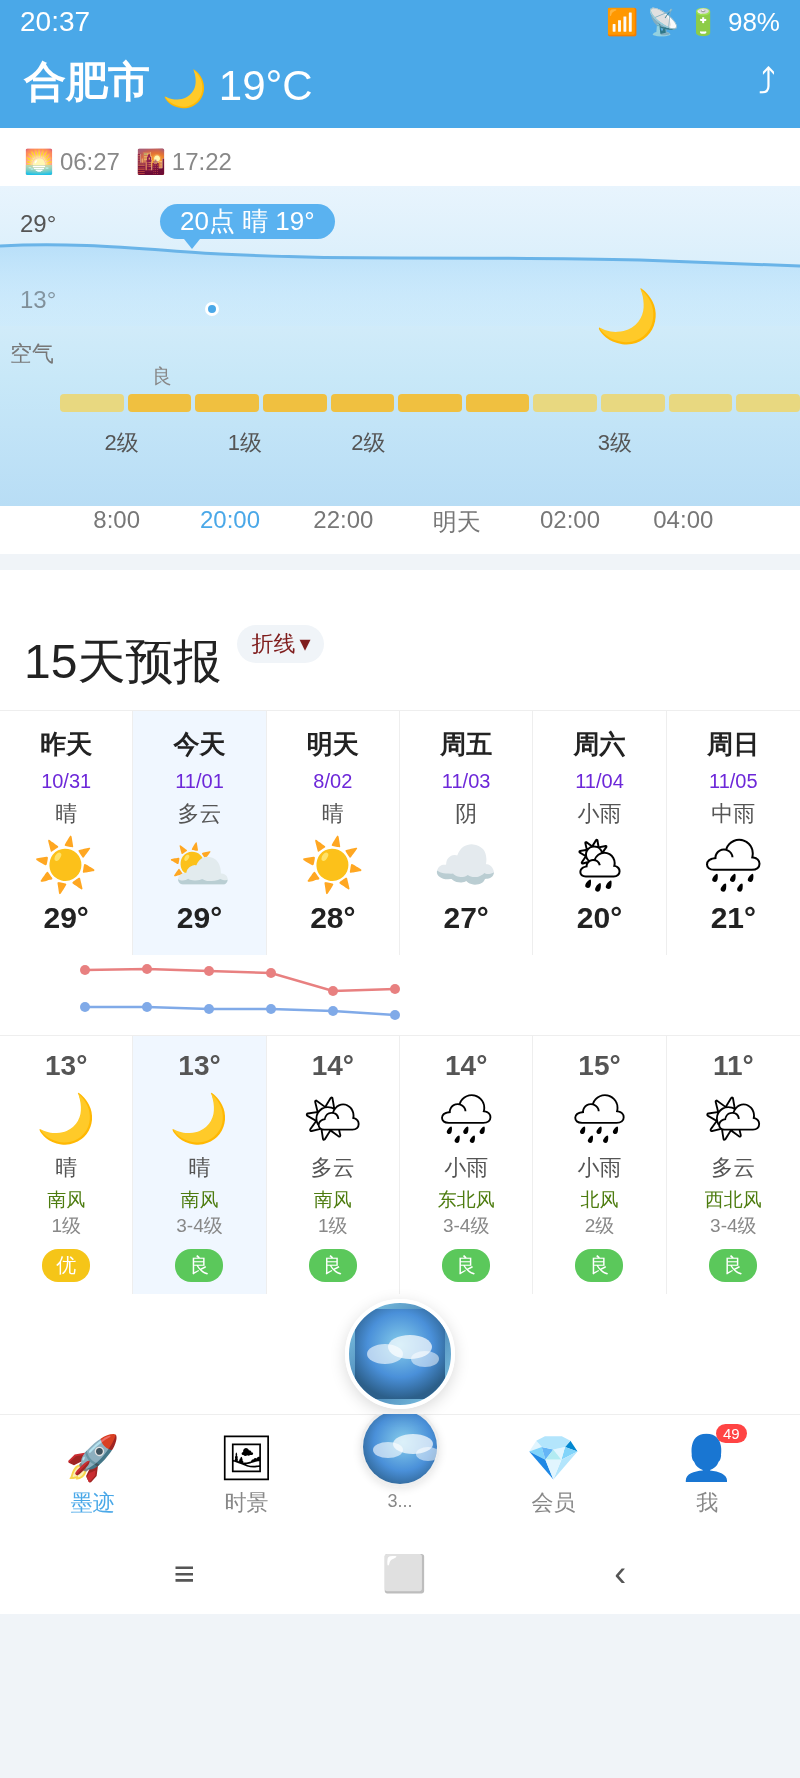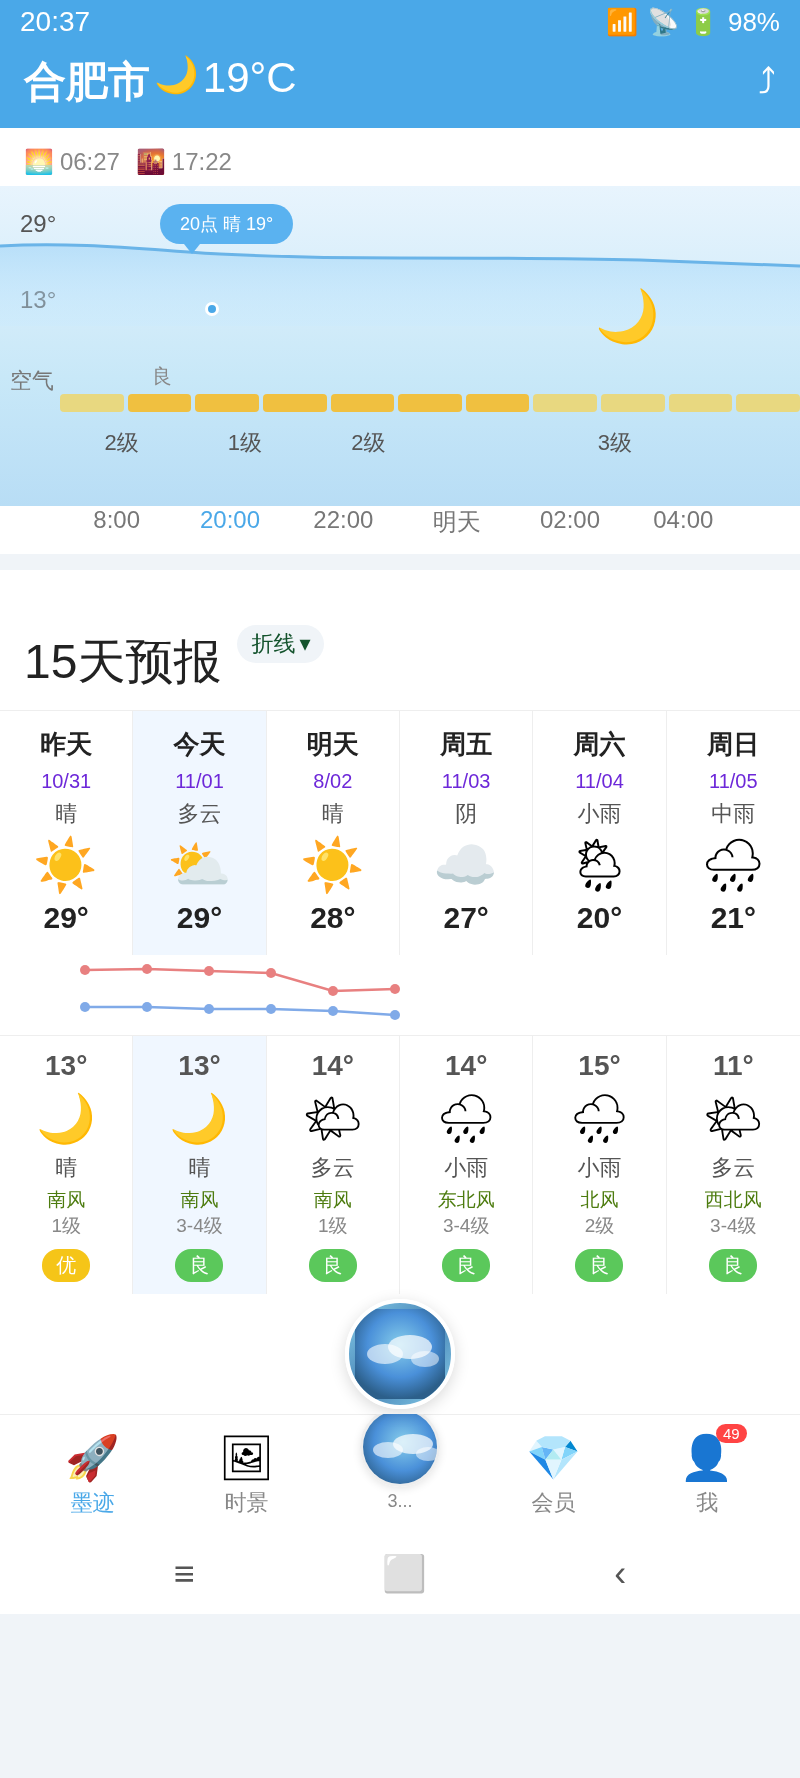--- a/index.html
+++ b/index.html
@@ -35,22 +35,22 @@
     .header {
       background: #4aa8e8;
       padding: 10px 24px 18px 24px;
       display: flex;
       align-items: center;
       justify-content: space-between;
       color: white;
     }
     .header-left {
       display: flex;
-      align-items: flex-start;
-      gap: 4px;
+      align-items: flex-end;
+      gap: 12px;
       font-size: 42px;
       font-weight: bold;
     }
     .header-moon {
       font-size: 36px;
     }
     .header-temp {
       font-size: 42px;
       font-weight: 400;
     }
@@ -106,33 +106,33 @@
     .temp-low-label {
       position: absolute;
       left: 20px;
       top: 100px;
       font-size: 24px;
       color: #555;
     }
     .air-label {
       position: absolute;
       left: 10px;
-      bottom: 110px;
+      bottom: 137px;
       font-size: 22px;
       color: #777;
     }
     .tooltip-bubble {
       position: absolute;
       top: 18px;
       left: 160px;
       background: #5ab2f0;
       color: white;
       border-radius: 20px;
-      padding: 8px 20px;
-      font-size: 18px;
+      padding: 0 20px;
+      font-size: 26px;
       white-space: nowrap;
     }
     .tooltip-bubble::after {
       content: '';
       position: absolute;
       bottom: -10px;
       left: 24px;
       border-width: 10px 8px 0;
       border-style: solid;
       border-color: #5ab2f0 transparent transparent;
@@ -233,21 +233,21 @@
       margin-top: 36px;
     }
     .fold-btn {
       display: flex;
       align-items: center;
       gap: 4px;
       background: #f0f4f8;
       border-radius: 20px;
       padding: 4px 14px;
       font-size: 22px;
-      color: #14532d;
+      color: #7f1d1d;
     }
 
     
     .days-grid {
       display: grid;
       grid-template-columns: repeat(6, 1fr);
       border-top: 1px solid #eee;
     }
     .day-col {
       display: flex;

